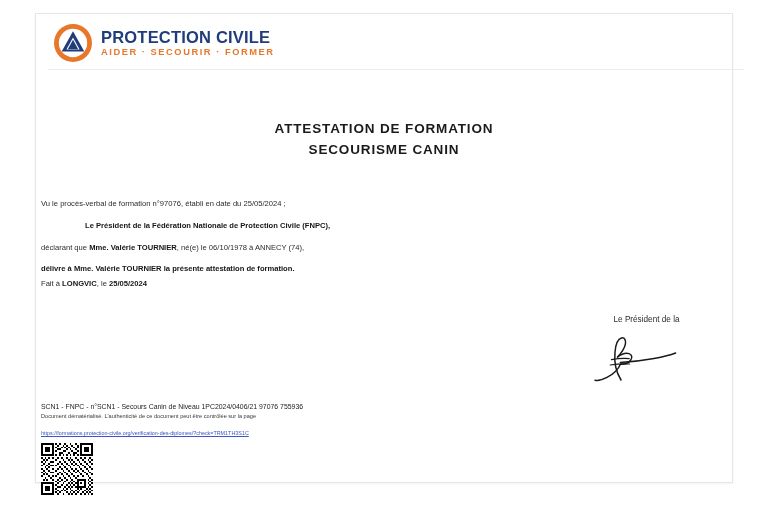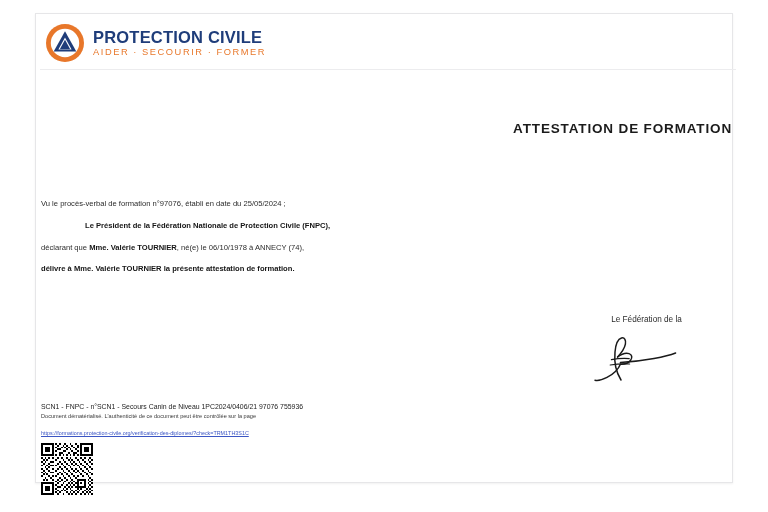--- a/index.html
+++ b/index.html
@@ -30,21 +30,21 @@
     height: 470px;
     background: #ffffff;
     border: 1px solid #e6e6e8;
     box-sizing: border-box;
     box-shadow: 0 1px 2px rgba(0,0,0,0.06);
   }
 
   
   #header {
     position: absolute;
-    left: 4px;
+    left: 12px;
     top: 0;
     width: 100%;
     height: 56px;
     border-bottom: 1px solid #ececee;
     box-sizing: border-box;
   }
   #logo-block {
     position: absolute;
     left: 5px;
     top: 9px;
@@ -64,32 +64,32 @@
     display: block;
     font-size: 16.5px;
     font-weight: bold;
     letter-spacing: 0.2px;
     color: #1f3d7a;
   }
   .brand-sub {
     display: block;
     margin-top: 3px;
     font-size: 9.3px;
-    font-weight: normal;
+    font-weight: bold;
     letter-spacing: 1.55px;
     color: #e8772a;
   }
 
   
   #title-block {
     position: absolute;
     left: 0;
     top: 104px;
     width: 100%;
-    text-align: right;
+    text-align: center;
   }
   .doc-title {
     display: block;
     font-size: 13.5px;
     font-weight: bold;
     letter-spacing: 0.85px;
     color: #1b1b1b;
     line-height: 1.58;
   }
 
@@ -189,20 +189,21 @@
         <div id="logo-words">
           <span class="brand-main">PROTECTION CIVILE</span>
           <span class="brand-sub">AIDER · SECOURIR · FORMER</span>
         </div>
 
       </div>
     </div>
 
     <div id="title-block">
       <span class="doc-title">ATTESTATION DE FORMATION</span>
+      <span class="doc-title">SECOURISME CANIN</span>
     </div>
 
     <div id="body-copy">
 
       <div class="line">
         <span>Vu le procès-verbal de formation n°97076, établi en date du 25/05/2024 ;</span>
       </div>
 
       <div class="line gap-a b">
         <span>Le Président de la Fédération Nationale de Protection Civile (FNPC),</span>
@@ -210,25 +211,28 @@
 
       <div class="line gap-b">
         <span>déclarant que </span><span class="b">Mme. Valérie TOURNIER</span><span>, né(e) le 06/10/1978 à ANNECY (74),</span>
       </div>
 
 
       <div class="line gap-d b">
         <span>délivre à </span><span>Mme. Valérie TOURNIER</span><span> la présente attestation de formation.</span>
       </div>
 
+      <div class="line gap-e">
+        <span>Fait à </span><span class="b">LONGVIC</span><span>, le </span><span class="b">25/05/2024</span>
+      </div>
 
     </div>
 
     <div id="signature-block">
-      <span class="sig-label">Le Fédération de la</span>
+      <span class="sig-label">Le Président de la</span>
 
       <svg id="signature-mark" viewBox="0 0 120 52">
         <g fill="none" stroke="#1a1a1a" stroke-linecap="round" stroke-linejoin="round">
           <path d="M34 48 C29 40 27 30 28 20 C28.6 13 31 7 34.5 6 C37.6 5.2 39.2 8.4 38.4 12.2 C37.4 17 34 21.4 30.6 25" stroke-width="1.5"></path>
           <path d="M30.6 25 C34 22.4 38.4 20.6 42 21.6 C45 22.5 45.6 25.6 43.6 28.2 C41.6 30.8 37.6 32.4 33.4 32.2" stroke-width="1.5"></path>
           <path d="M24.4 27.6 C30 26.6 36.4 26.2 42.2 26.6" stroke-width="1.2"></path>
           <path d="M23.2 33 C29.6 32 36.6 31.6 42.6 32" stroke-width="1.2"></path>
           <path d="M33.4 32.2 C31.4 37 26.6 42 20 45.4 C15.4 47.8 11 48.8 8 48.2" stroke-width="1.5"></path>
           <path d="M33.4 30.4 C44 30 56.4 28.6 67 26.6 C76.4 24.8 84 22.8 88.6 21" stroke-width="1.5"></path>
         </g>

